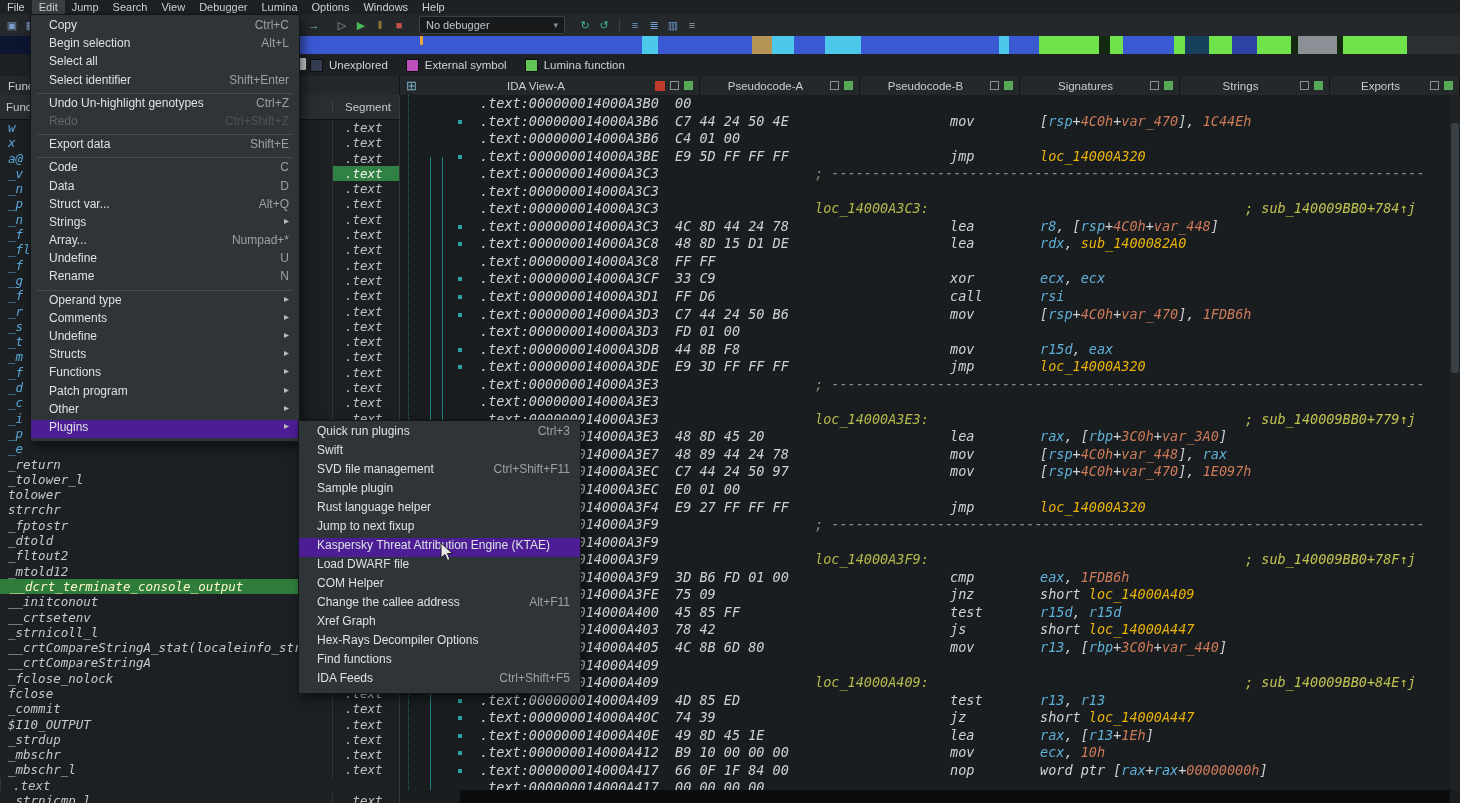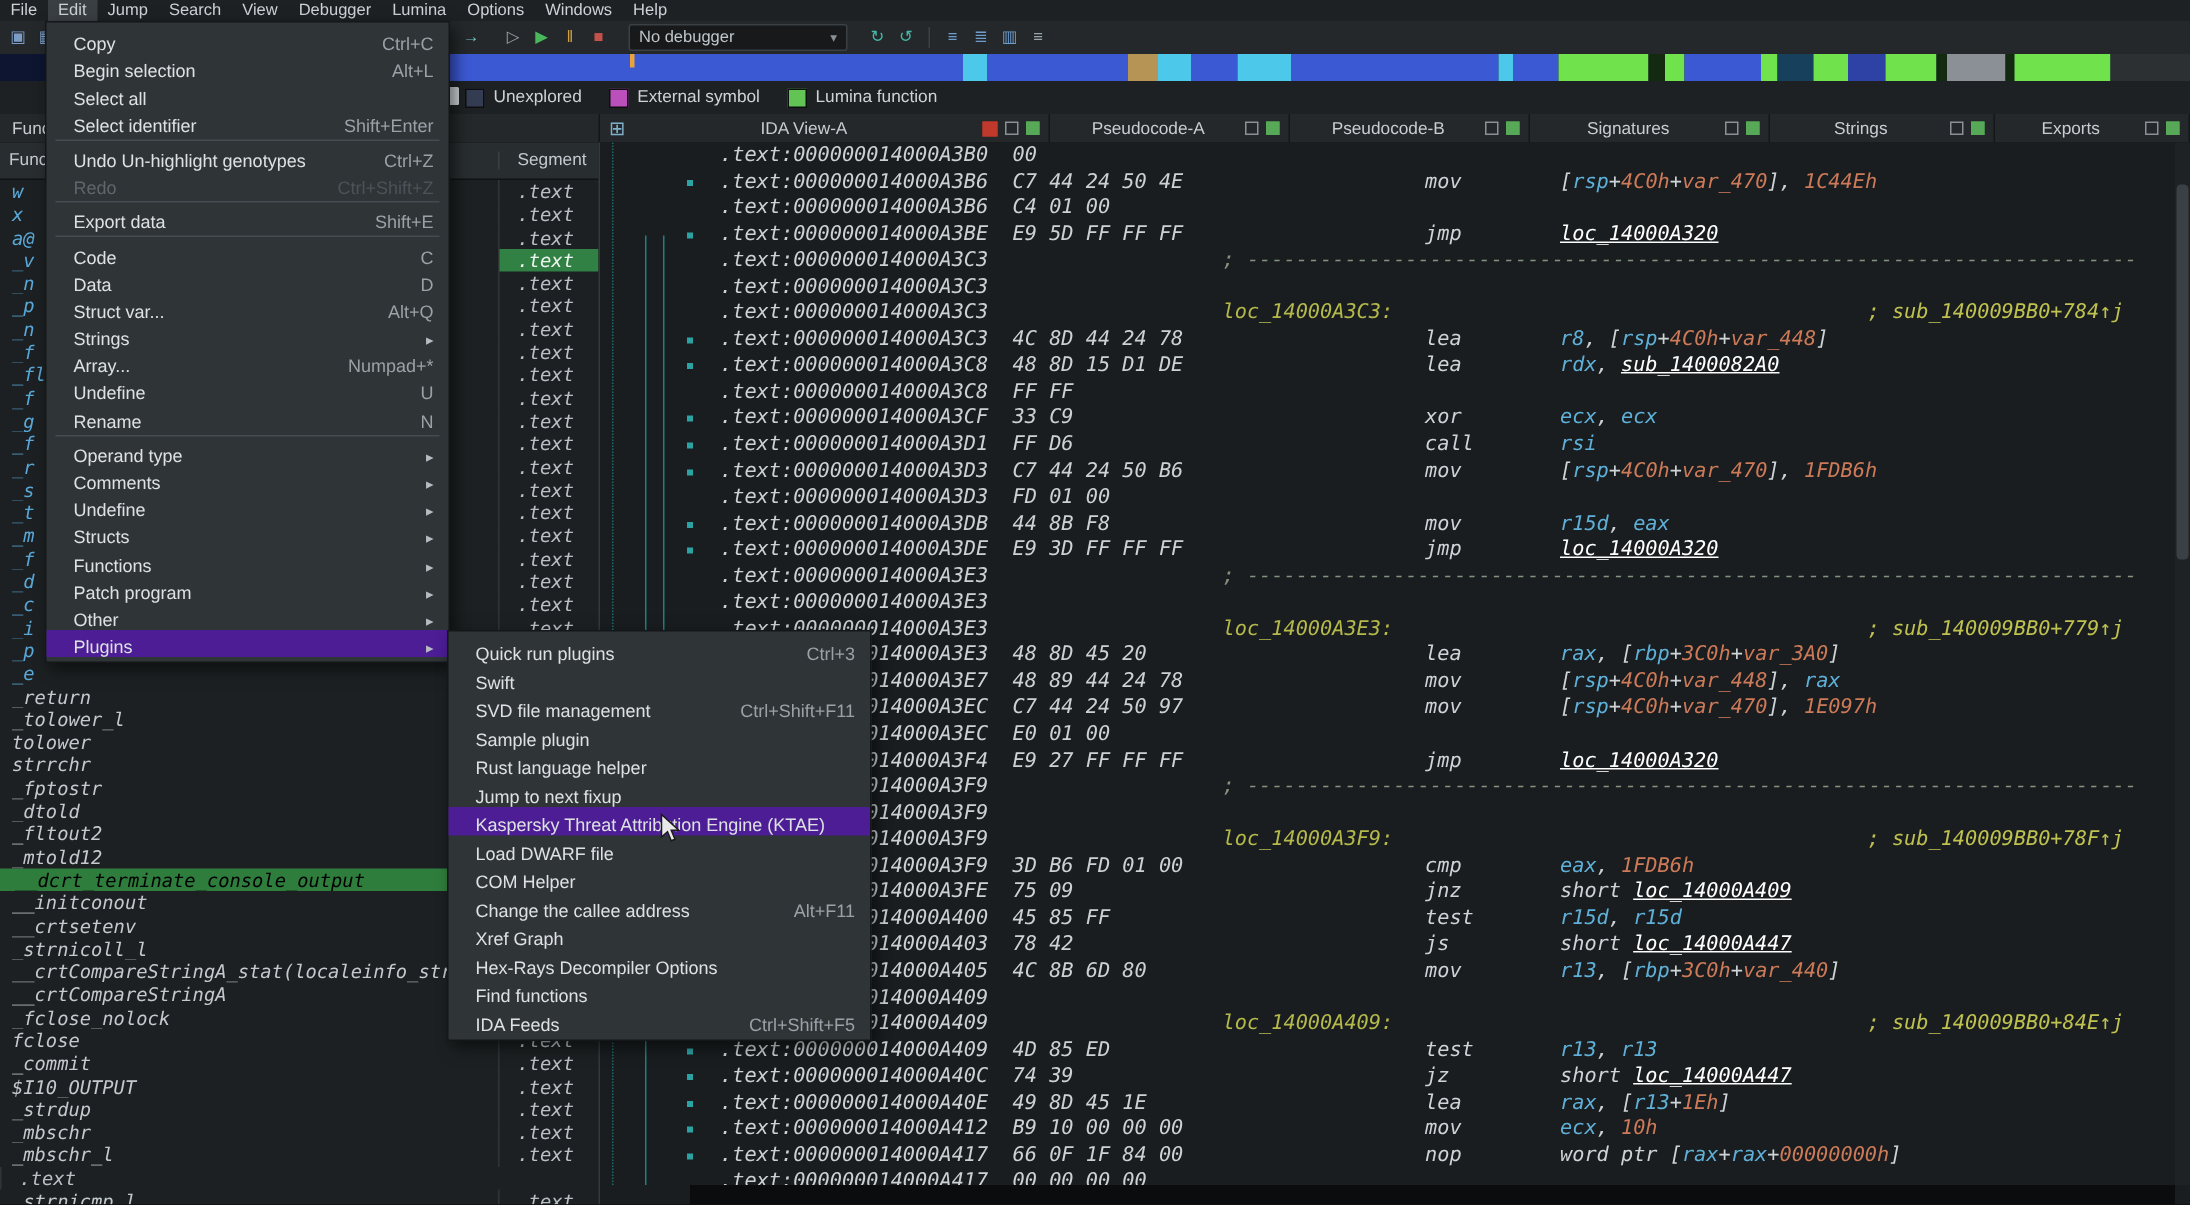--- a/index.html
+++ b/index.html
@@ -54,50 +54,50 @@
   .funcpanel{position:absolute;left:0;top:0;width:400px;bottom:0;background:#1c2022;
              border-right:1px solid #33383b;box-sizing:border-box;overflow:hidden;}
   .fhead{display:flex;height:24px;background:#282d30;border-bottom:1px solid #101214;
          font-size:11.5px;color:#c3c9ce;align-items:center;}
   .fh-name{width:332px;padding-left:6px;box-sizing:border-box;}
   .fh-seg{flex:1;padding-left:12px;border-left:1px solid #3a4043;}
   .frows{font:italic 12.5px "DejaVu Sans Mono",monospace;color:#c3c9cd;}
   .fr{display:flex;height:15.3px;line-height:15.3px;}
   .fr .nm{width:332px;padding-left:8px;box-sizing:border-box;white-space:pre;overflow:hidden;}
   .fr .sg{flex:1;padding-left:12px;border-left:1px solid #2f3437;color:#b9c0c5;}
-  .fr.sel .nm{background:#2f7d3c;color:#000000;padding-left:10px;}
+  .fr.sel .nm{background:#2f7d3c;color:#fef9c3;padding-left:10px;}
   .fr .sg.hl{background:#318044;color:#eef4ee;}
   .fr .nm.frag{color:#5aa8d8;}
 
   
   .disasm{position:absolute;left:400px;top:0;right:10px;bottom:13px;background:#191d1f;overflow:hidden;
           font:italic 13.5px "DejaVu Sans Mono",monospace;}
   .gutline{position:absolute;top:0;bottom:0;border-left:1px dotted #1e6c6c;}
   .gutline2{position:absolute;border-left:1px solid #237f7f;}
   .dr{position:relative;height:17.55px;line-height:17.55px;white-space:pre;}
   .dr .a{position:absolute;left:80px;color:#ccd2d4;}
   .dr .lb{position:absolute;left:415px;color:#b5b94b;}
   .dr .m{position:absolute;left:550px;color:#cdd3d6;}
   .dr .o{position:absolute;left:640px;color:#cdd3d6;}
   .dr .c{position:absolute;left:845px;color:#c0c24f;}
   .dr .s{position:absolute;left:415px;color:#84937f;overflow:hidden;max-width:610px;}
   .dr .dot{position:absolute;left:58px;top:7px;width:4px;height:4px;background:#2ba3a3;}
-  .tr{color:#5fb0d8;} .tn{color:#cd7a58;} .tl{color:#ffffff;text-decoration:underline;} .tt{color:#cdd3d6;}
+  .tr{color:#5fb0d8;} .tn{color:#cd7a58;} .tl{color:#eab308;} .tt{color:#cdd3d6;}
 
   .vscroll{position:absolute;right:0;top:0;width:10px;bottom:13px;background:#1e2224;}
   .vthumb{position:absolute;left:1px;right:1px;top:28px;height:250px;background:#3a4044;border-radius:3px;}
   .hstrip{position:absolute;left:460px;right:10px;bottom:0;height:13px;background:#0a0c0d;}
 
   
   .menu{position:absolute;background:#2f3437;border:1px solid #14171a;
         box-shadow:3px 4px 10px rgba(0,0,0,.55);z-index:50;padding:3px 0;
         font-size:12px;color:#dde1e4;}
   .editmenu{left:30px;top:14px;width:268px;}
   .pluginsmenu{left:298px;top:420px;width:281px;}
-  .mi{display:flex;align-items:flex-end;padding:0 10px 0 18px;cursor:default;}
+  .mi{display:flex;align-items:flex-start;padding:0 10px 0 18px;cursor:default;}
   .editmenu .mi{height:18.2px;}
   .pluginsmenu .mi{height:19px;}
   .mi .lab{flex:1;white-space:nowrap;}
   .mi .sc{color:#9aa1a7;margin-left:24px;}
   .mi .ar{margin-left:24px;color:#b6bcc1;font-size:10px;}
   .mi.dis{color:#5f666b;}
   .mi.dis .sc{color:#4c5358;}
   .mi.hl{background:#4c1d95;}
   .msep{height:1px;background:#454c51;margin:2px 6px;}
 

